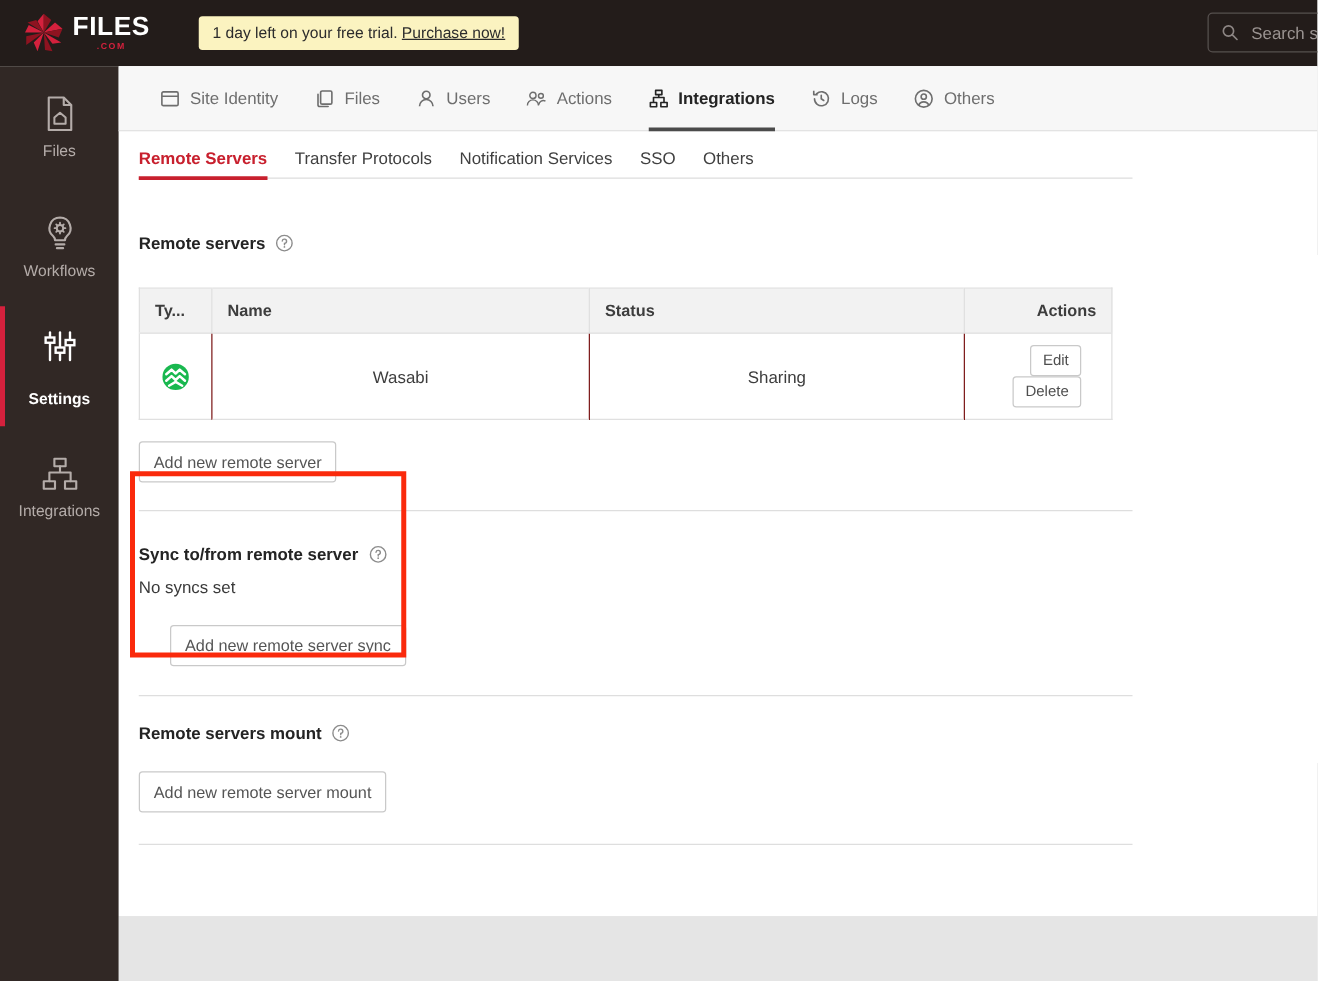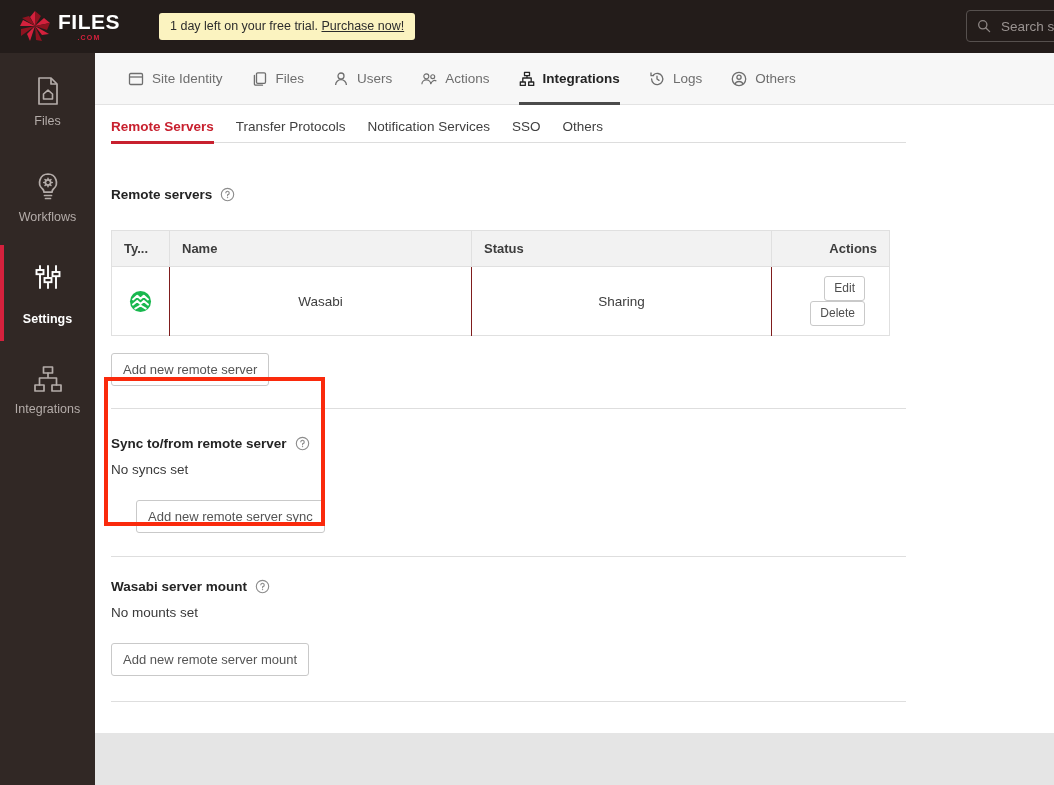--- a/index.html
+++ b/index.html
@@ -406,28 +406,27 @@
         </svg>
       </div>
       <div class="empty-text">No syncs set</div>
       <div style="margin-top:23px;padding-left:25px;">
         <button class="btn btn-lg">Add new remote server sync</button>
       </div>
 
       <div class="divider" style="margin-top:23px;"></div>
 
       <div style="margin-top:22px;" class="sec-head">
-        <span>Wasabi server mount</span>
+        <span>Remote servers mount</span>
         <svg class="help-icon" viewBox="0 0 16 16">
           <circle cx="8" cy="8" r="6.6" fill="none" stroke="#8c8c8c" stroke-width="1.2"></circle>
           <path d="M6.2 6.2 a1.85 1.85 0 1 1 1.9 2.1 v1.1" fill="none" stroke="#8c8c8c" stroke-width="1.2" stroke-linecap="round"></path>
           <circle cx="8.05" cy="11.3" r="0.75" fill="#8c8c8c"></circle>
         </svg>
       </div>
-      <div class="empty-text">No mounts set</div>
       <div style="margin-top:23px;">
         <button class="btn btn-lg">Add new remote server mount</button>
       </div>
 
       <div class="divider" style="margin-top:25px;"></div>
     </div>
   </div>
 
   <div class="footer-gray"></div>
 

